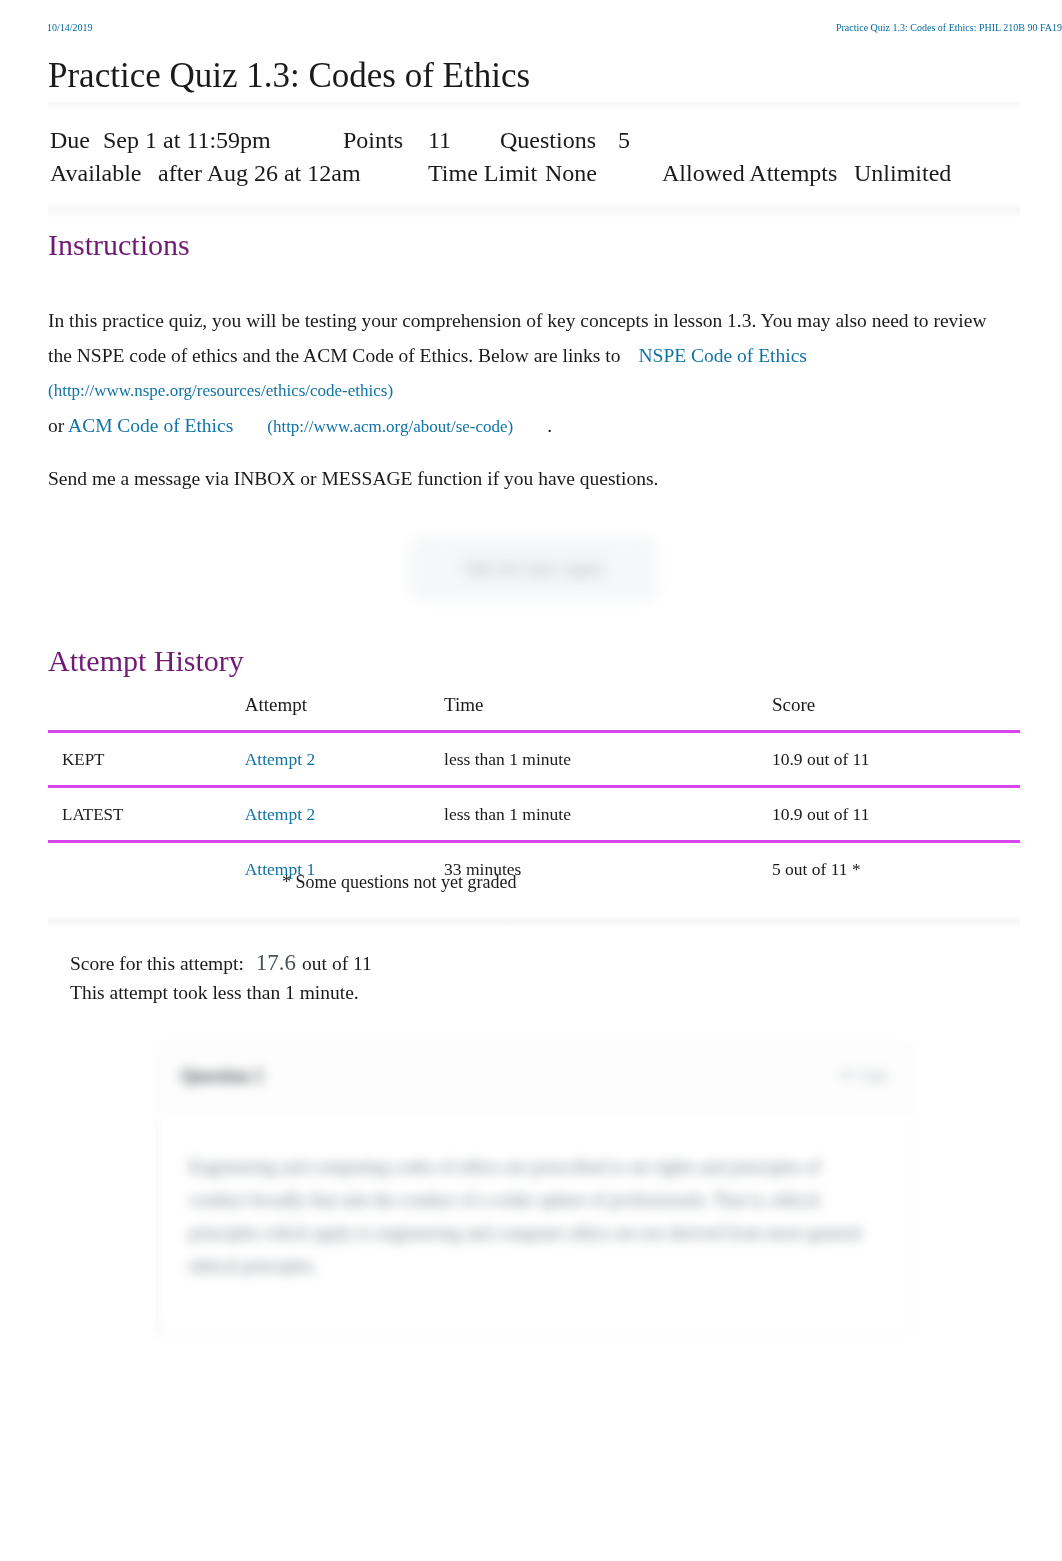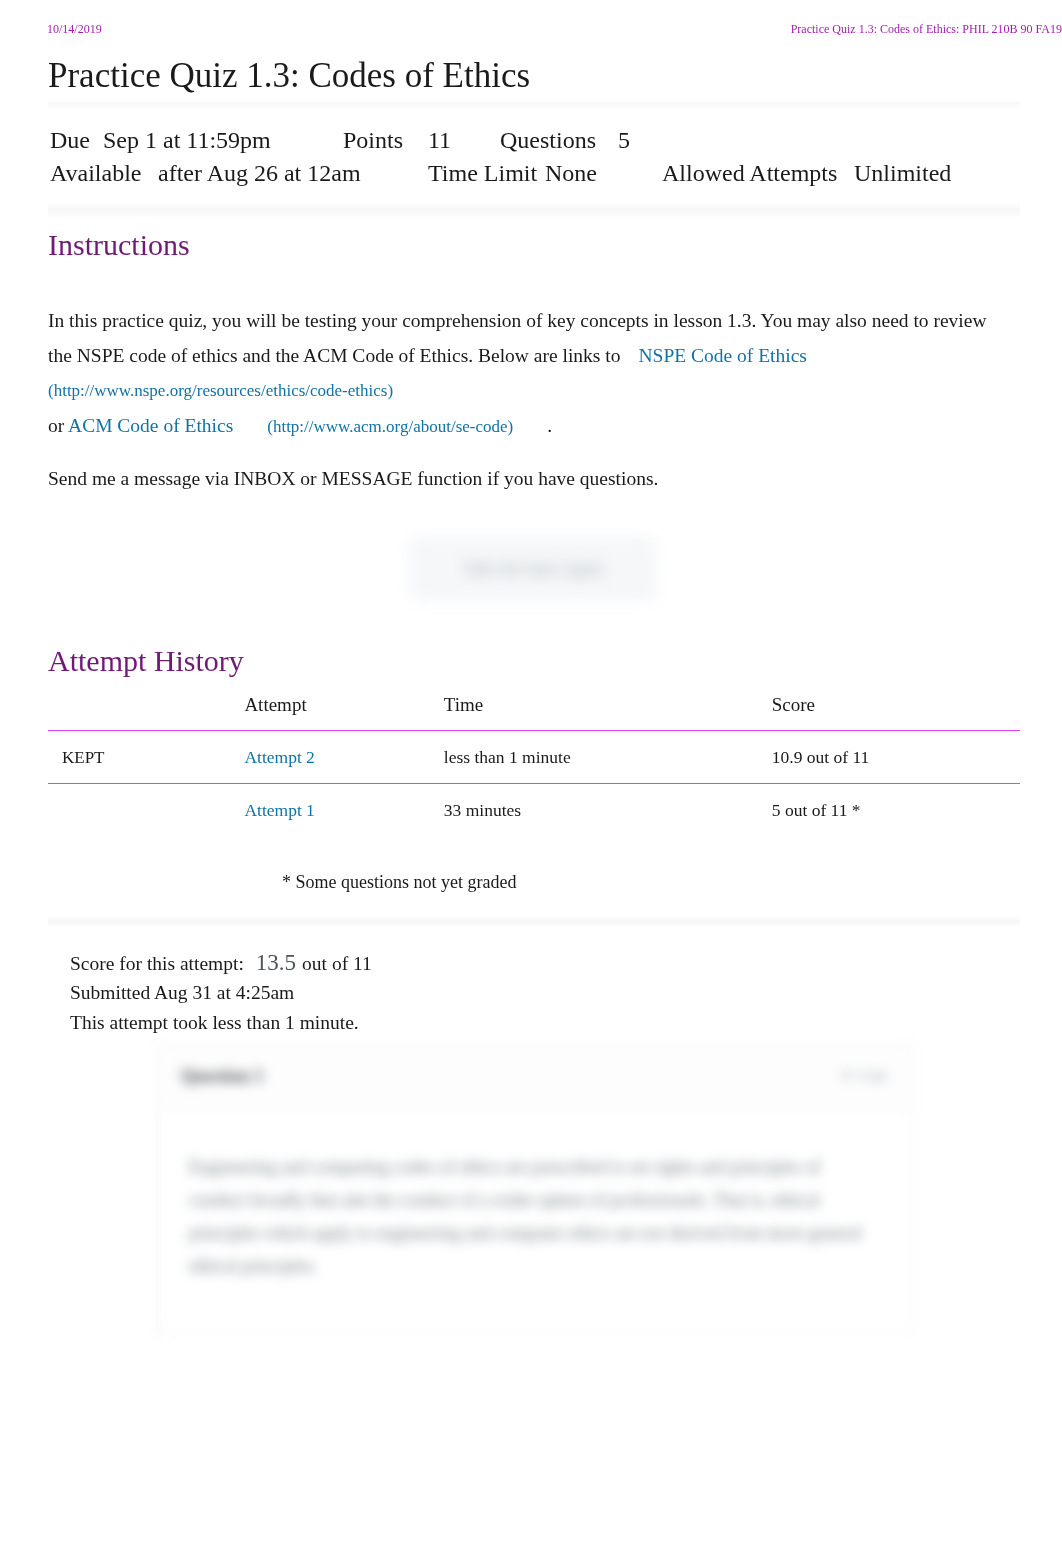--- a/index.html
+++ b/index.html
@@ -16,22 +16,22 @@
     overflow: hidden;
   }
 
   
   .print-header {
     position: absolute;
     top: 22px;
     left: 0;
     width: 1062px;
     height: 20px;
-    font-size: 12px;
-    color: #a21caf;
+    font-size: 10px;
+    color: #0369a1;
   }
   .print-header .ph-date {
     position: absolute;
     left: 47px;
     top: 0;
     white-space: nowrap;
   }
   .print-header .ph-title {
     position: absolute;
     left: 0;
@@ -153,21 +153,21 @@
     font-weight: normal;
     text-align: left;
     padding: 0 0 14px 0;
     font-size: 19px;
     color: #1a1a1a;
   }
   .history-table td {
     padding: 16px 0 15px 0;
     text-align: left;
     vertical-align: middle;
-    border-top: 1px solid #d946ef;
+    border-top: 3px solid #d946ef;
   }
   .col-kept  { width: 185px; padding-left: 14px !important; }
   .col-att   { width: 202px; }
   .col-time  { width: 333px; }
   .col-score { width: 252px; }
   td.col-kept { font-size: 17px; }
   a.attempt-link {
     color: #1073a5;
     text-decoration: none;
     font-size: 17.5px;
@@ -320,36 +320,41 @@
     </tr>
   </thead>
   <tbody>
     <tr>
       <td class="col-kept">KEPT</td>
       <td class="col-att"><a class="attempt-link" href="#">Attempt 2</a></td>
       <td class="col-time">less than 1 minute</td>
       <td class="col-score">10.9 out of 11</td>
     </tr>
     <tr>
+      <td class="col-kept">LATEST</td>
+      <td class="col-att"><a class="attempt-link" href="#">Attempt 2</a></td>
+      <td class="col-time">less than 1 minute</td>
+      <td class="col-score">10.9 out of 11</td>
+    </tr>
+    <tr>
       <td class="col-kept"></td>
       <td class="col-att"><a class="attempt-link" href="#">Attempt 1</a></td>
       <td class="col-time">33 minutes</td>
       <td class="col-score">5 out of 11 *</td>
     </tr>
   </tbody>
 </table>
 
 <div class="ungraded-note">* Some questions not yet graded</div>
 <div class="hist-bottom-rule"></div>
 
 <div class="score-summary">
   <div class="score-line">
-    <span>Score for this attempt:</span><span class="score-value">13.5</span><span>out of 11</span>
+    <span>Score for this attempt:</span><span class="score-value">17.6</span><span>out of 11</span>
   </div>
-  <div class="score-line">Submitted Aug 31 at 4:25am</div>
   <div class="score-line">This attempt took less than 1 minute.</div>
 </div>
 
 <div class="q-left-rail"></div>
 <div class="question-card">
   <div class="q-header">
     <span class="q-title">Question 1</span>
     <span class="q-points">0 / 2 pts</span>
   </div>
   <div class="q-body">Engineering and computing codes of ethics are prescribed to set rights and principles of conduct broadly that aim the conduct of a wider sphere of professionals. That is, ethical principles which apply to engineering and computer ethics are not derived from more general ethical principles.</div>

